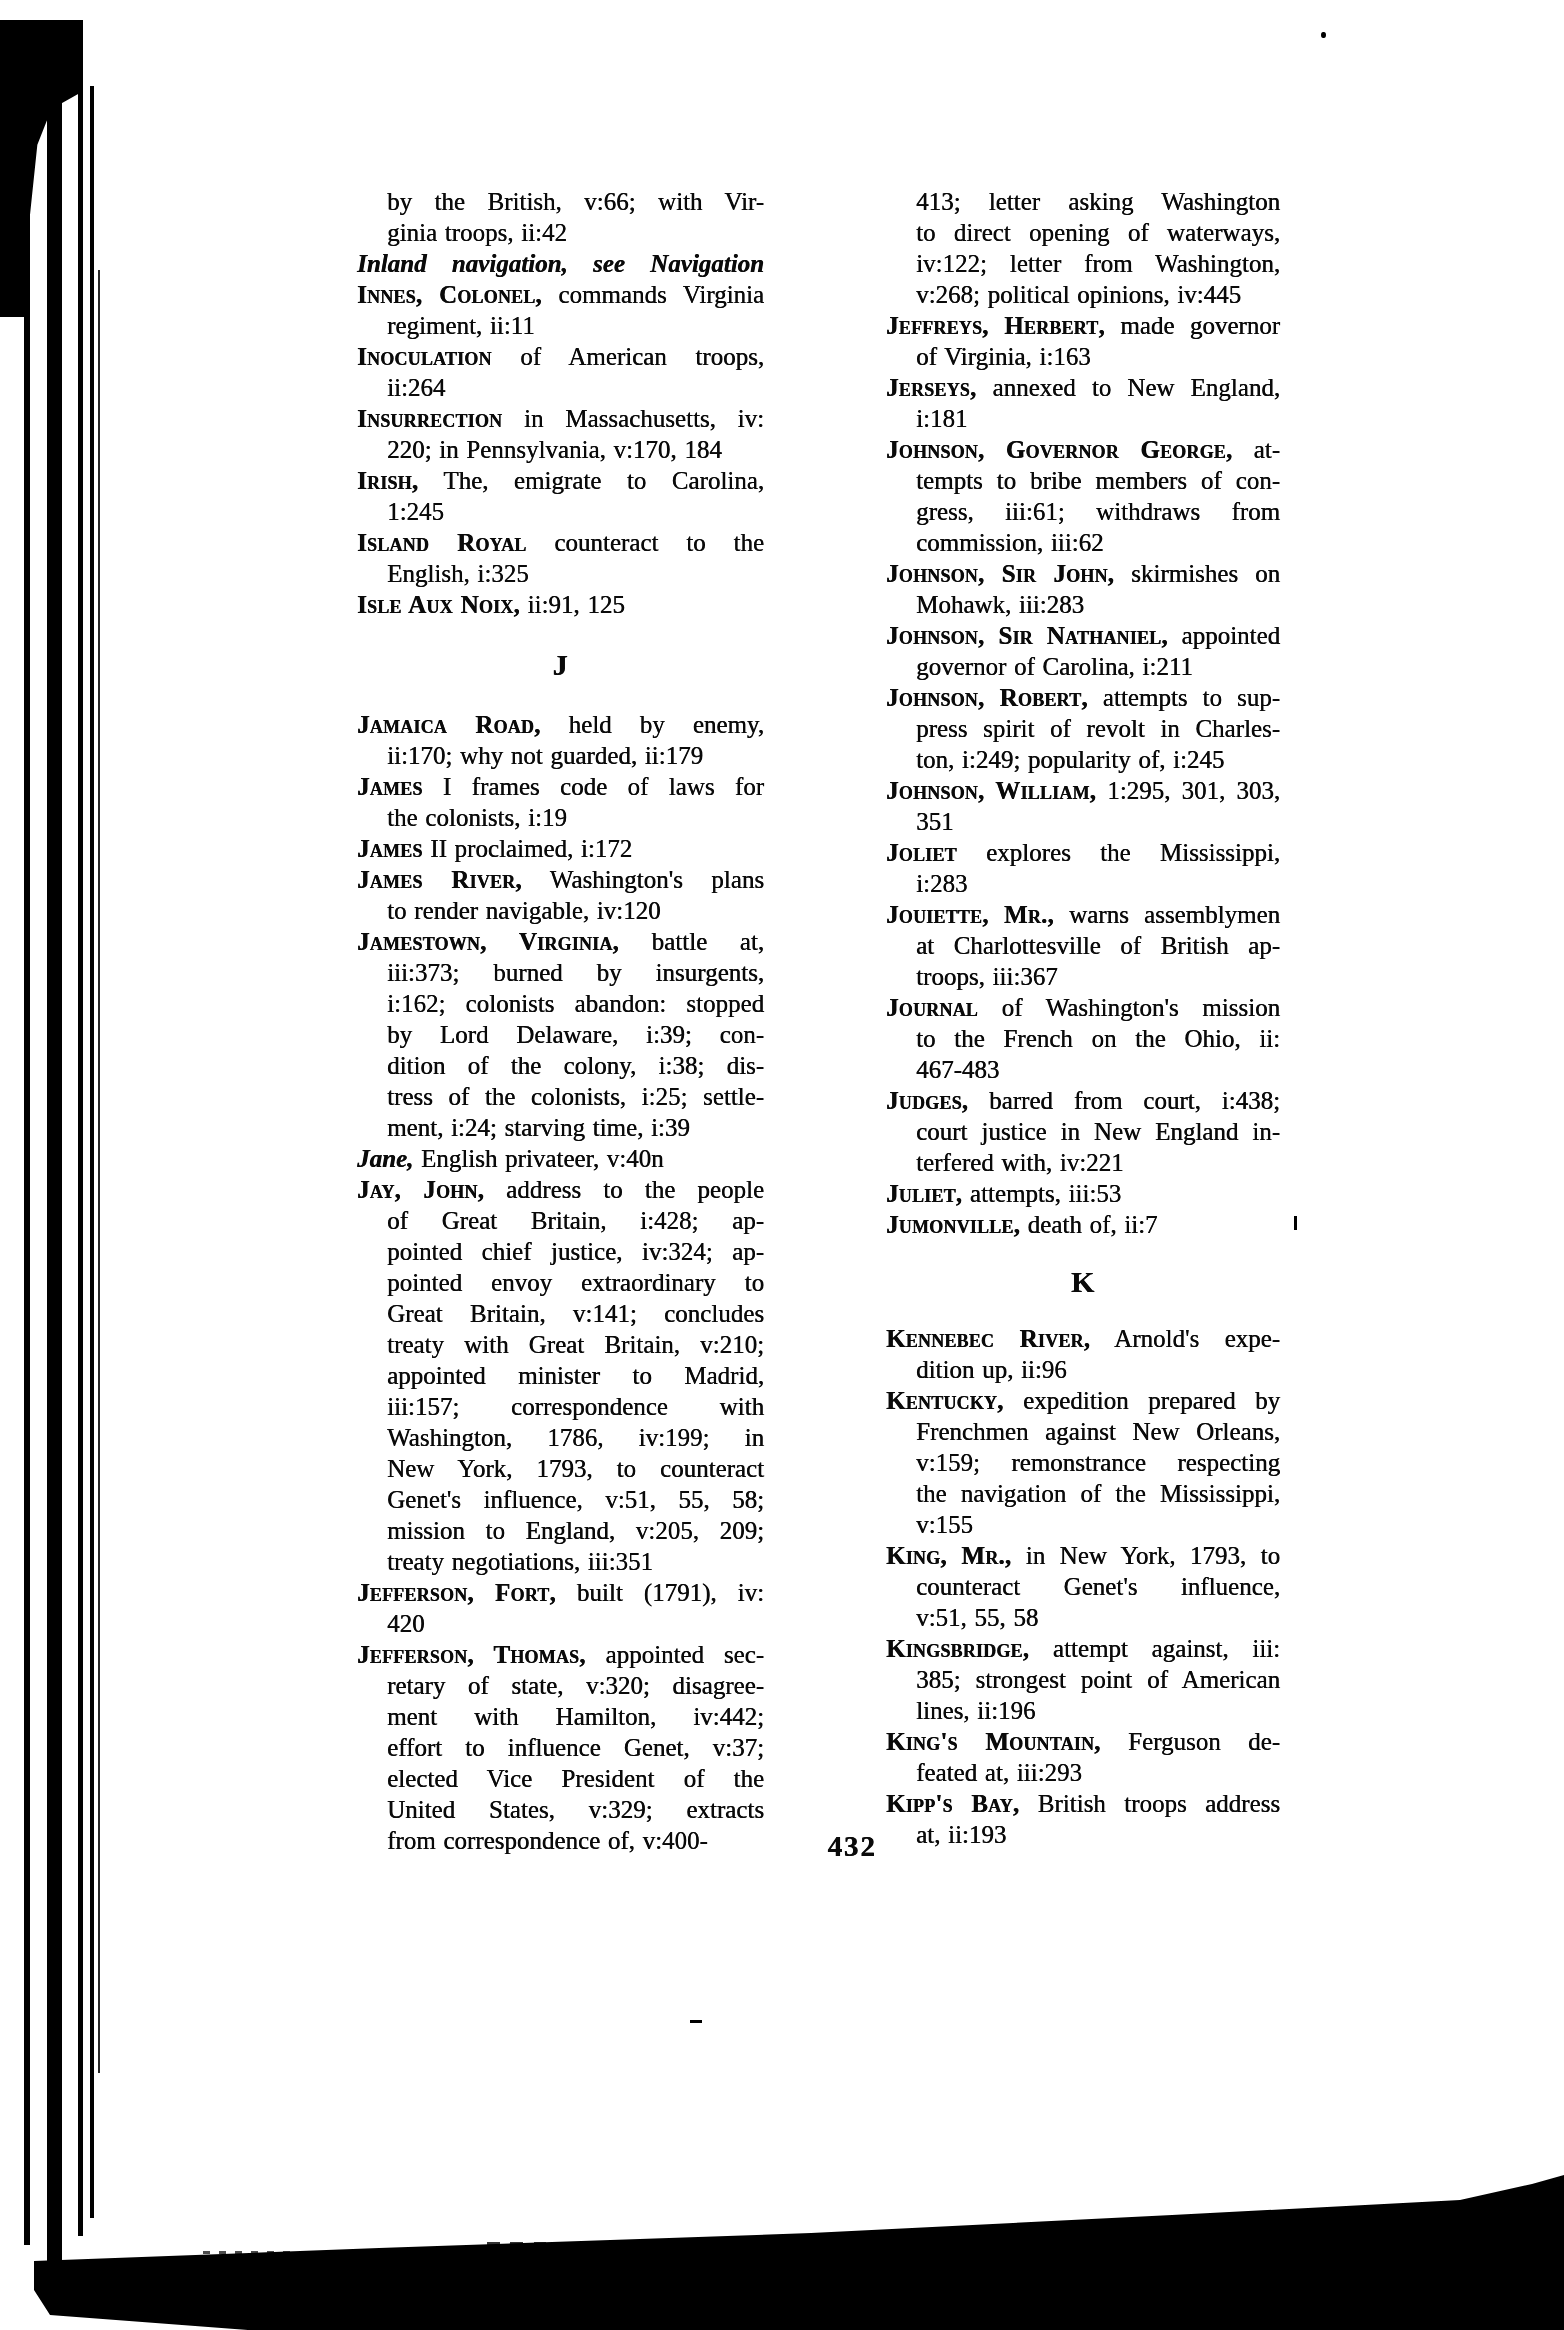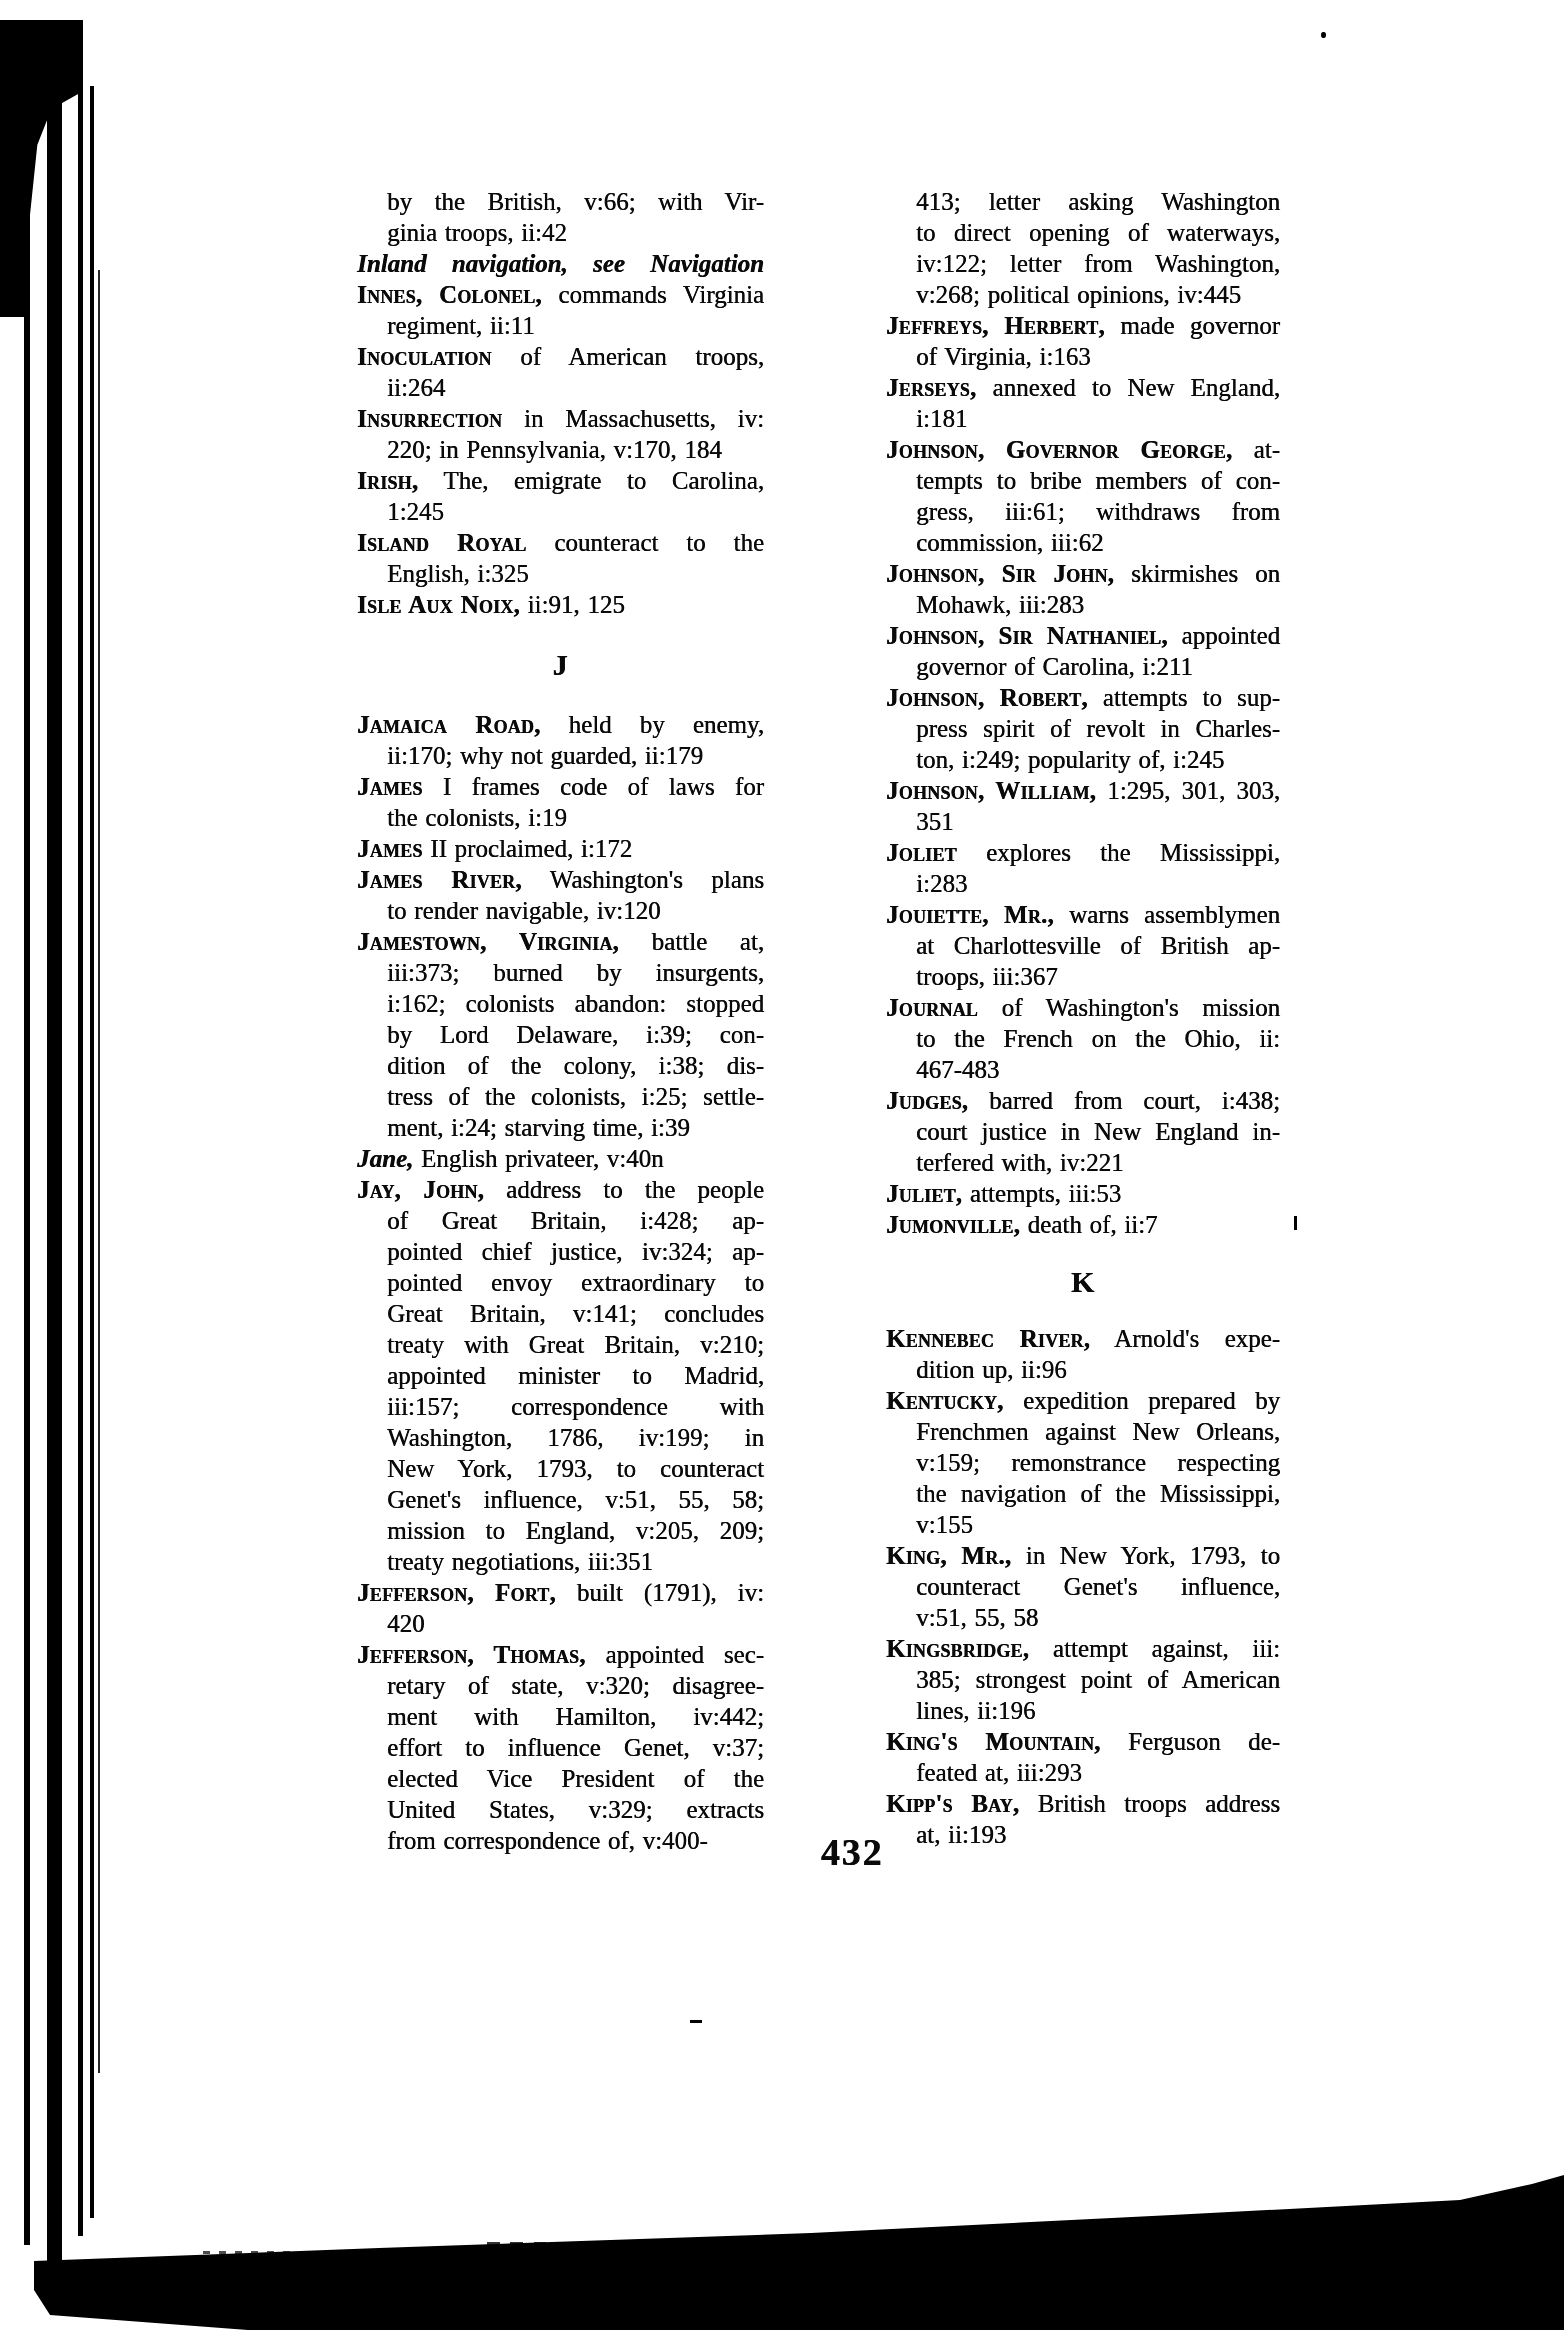--- a/index.html
+++ b/index.html
@@ -11,21 +11,21 @@
   #col-right{left:886px;width:394px;}
   .line{height:31px;white-space:normal;}
   .line.ind{padding-left:30px;}
   .line.just{text-align:justify;text-align-last:justify;}
   .sc{font-variant:small-caps;letter-spacing:0.2px;font-weight:bold;}
   .i{font-style:italic;font-weight:bold;}
   .sec-heading{height:89px;display:flex;align-items:center;justify-content:center;
                font-size:30px;font-weight:bold;letter-spacing:0.9px;}
   #col-right .sec-heading{height:83px;}
   .page-number{position:absolute;left:816px;top:1830px;width:72px;text-align:center;
-               font-size:38px;font-weight:bold;letter-spacing:1.8px;
+               font-size:29px;font-weight:bold;letter-spacing:1.8px;
                text-shadow:0.5px 0 0 currentColor;}
   .art{position:absolute;background:#000;}
   .blob-corner{left:0;top:20px;width:83px;height:297px;
      clip-path:polygon(0 0,100% 0,100% 24%,62% 30%,45% 42%,36% 66%,30% 100%,0 100%);}
   .s1{left:24px;top:86px;width:6.3px;height:2159px;}
   .s2{left:47px;top:90px;width:15.3px;height:2186px;}
   .s3{left:78px;top:54px;width:5.4px;height:2182px;}
   .s4{left:90px;top:86px;width:3.6px;height:2132px;}
   .s5{left:98px;top:270px;width:1.8px;height:1803px;opacity:.85;}
   .band{left:0;top:2164px;width:1565px;height:167px;

